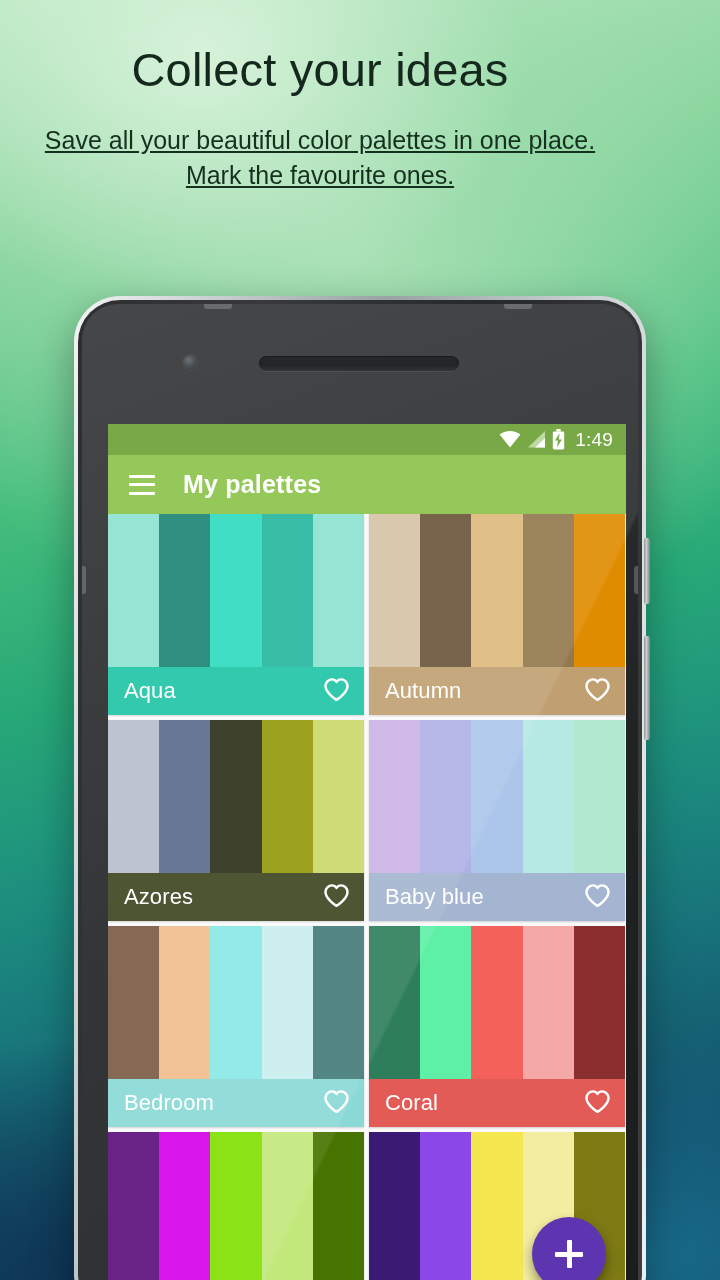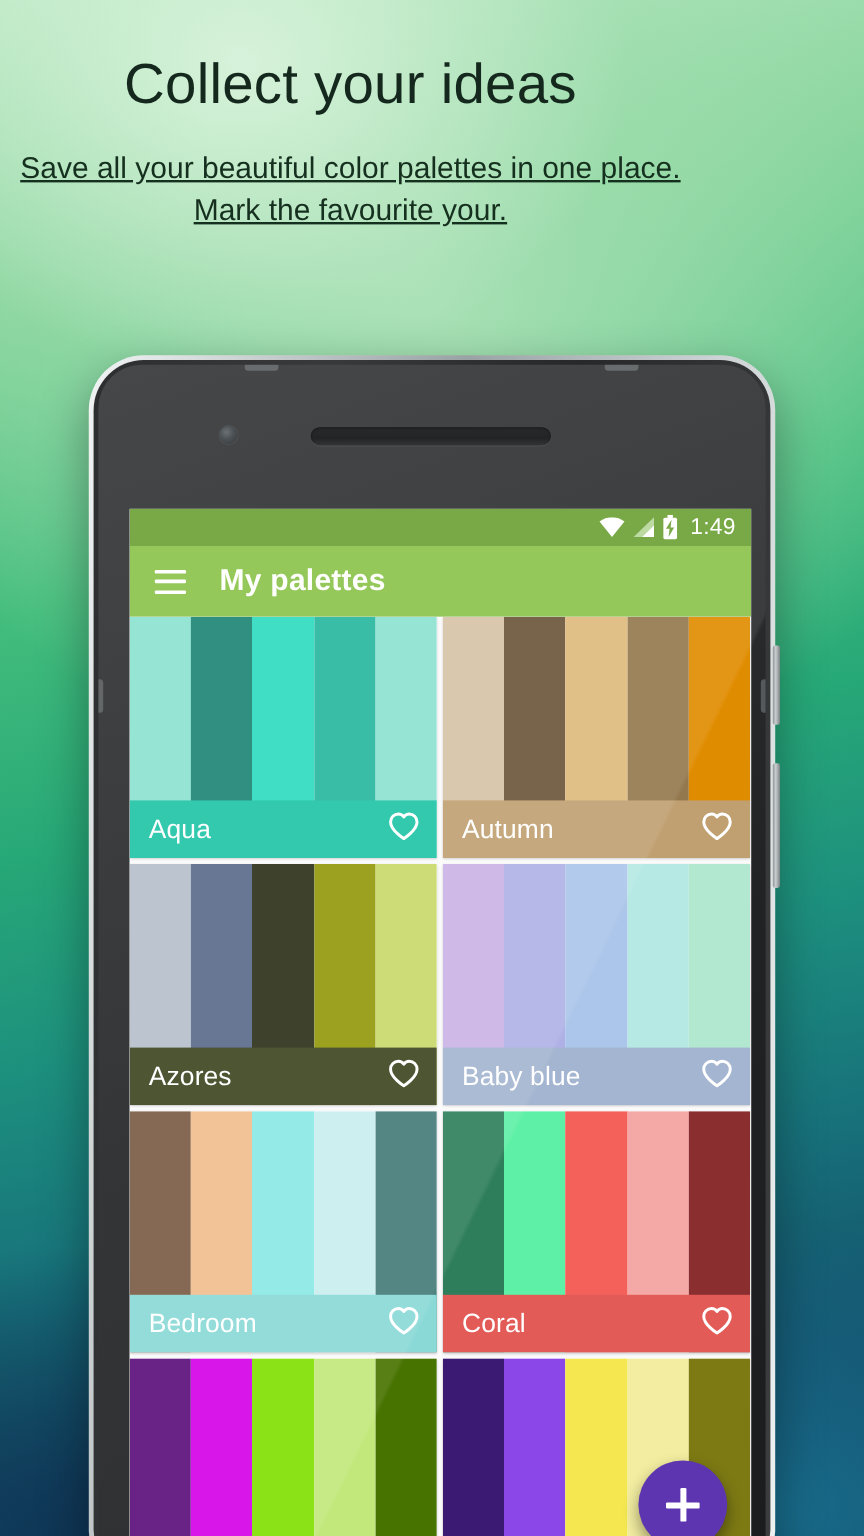--- a/index.html
+++ b/index.html
@@ -40,20 +40,21 @@
       radial-gradient(ellipse 620px 340px at 18% 100%, #0e3152 0%, rgba(14,49,82,0) 72%),
       radial-gradient(ellipse 620px 340px at 88% 96%, #186d8c 0%, rgba(24,109,140,0) 70%);
   }
 
   
   .promo-text{
     position:absolute;
     left:0; top:0; width:584px;
     text-align:center;
     z-index:5;
+    padding-left:28px;
   }
   #promo-headline{
     margin:0;
     padding-top:44px;
     font-size:47px;
     font-weight:400;
     color:#14281d;
     letter-spacing:0.2px;
     line-height:1.12;
   }
@@ -261,21 +262,21 @@
 </style>
 </head>
 <body>
 
 <div id="promo-bg"></div>
 
 <div class="promo-text">
   <h1 id="promo-headline">Collect your ideas</h1>
   <p id="promo-sub">
     <span>Save all your beautiful color palettes in one place.</span><br>
-    <span>Mark the favourite your.</span>
+    <span>Mark the favourite ones.</span>
   </p>
 </div>
 
 <div id="phone">
   <div class="phone-outer"></div>
   <div class="phone-body"></div>
   <div class="btn-power"></div>
   <div class="btn-volume"></div>
 
   <div class="phone-face">

